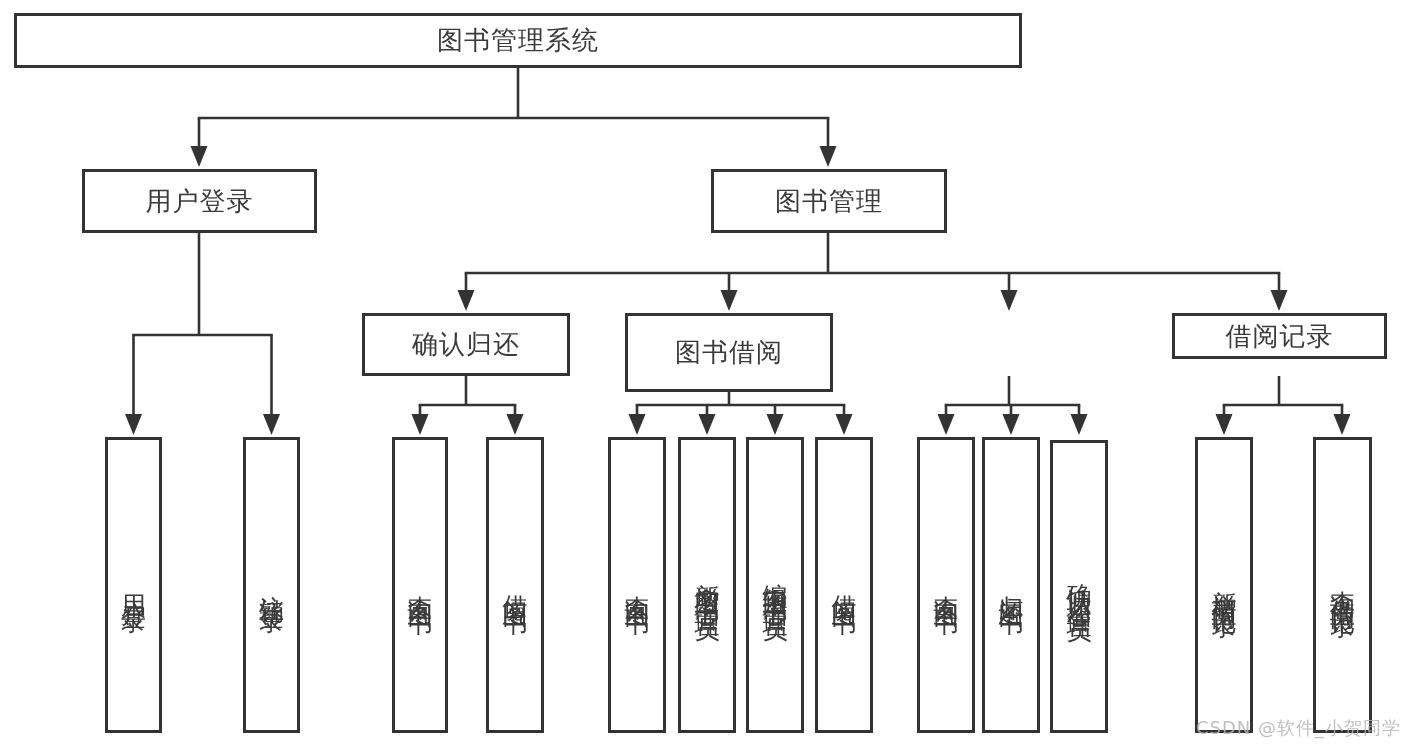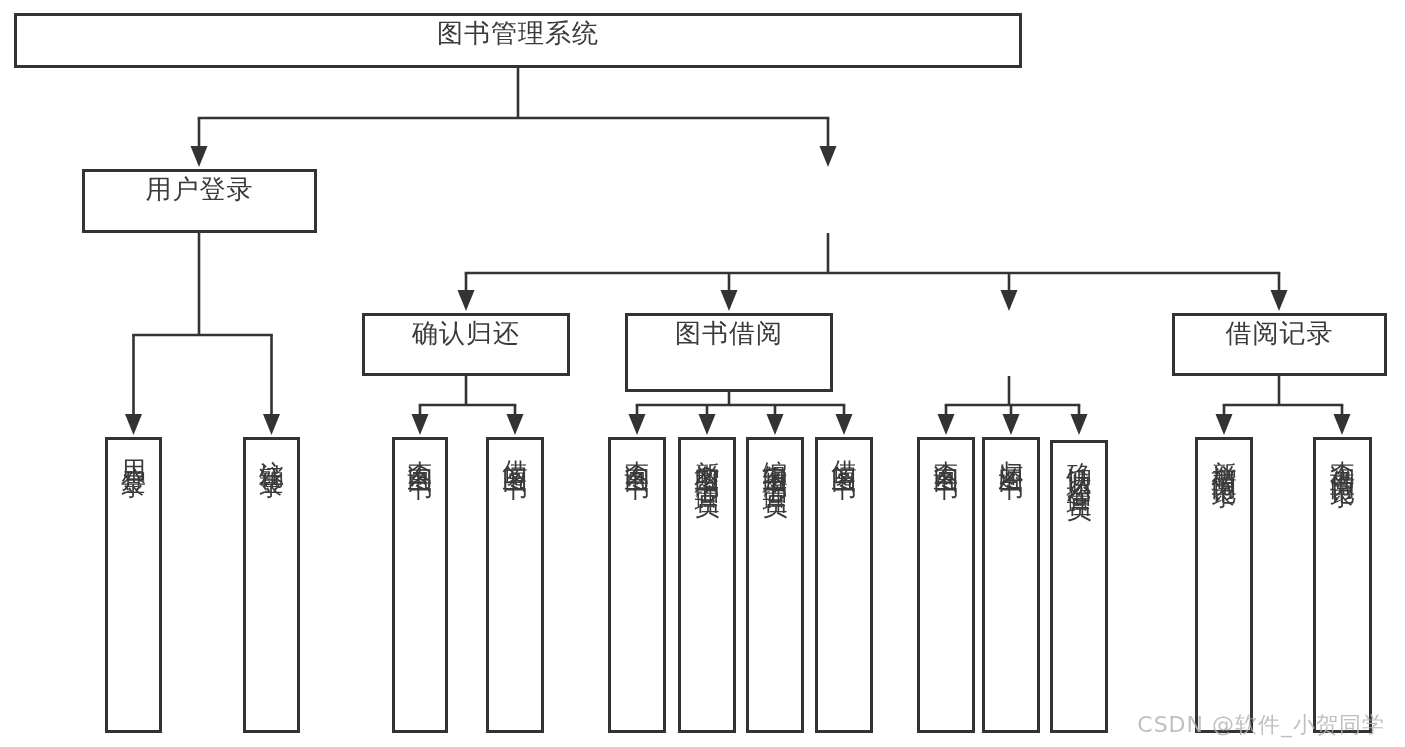--- a/index.html
+++ b/index.html
@@ -28,38 +28,39 @@
     stroke-width: 2.6;
   }
   .connector-layer polygon {
     fill: var(--color-line);
   }
   .node {
     position: absolute;
     background: var(--color-background);
     border: 3px solid var(--color-line);
     display: flex;
+    align-items: center;
     justify-content: center;
     color: var(--color-text);
   }
   .node-h { font-size: 26px; letter-spacing: 1px; }
   .node-root { font-size: 26px; }
   .node-v { font-size: 25px; }
   .node-v .lbl {
     writing-mode: vertical-rl;
     text-orientation: mixed;
     letter-spacing: 5px;
     white-space: nowrap;
     line-height: 1;
   }
   .watermark {
     position: absolute;
-    right: 20px;
+    right: 4px;
     bottom: 7px;
-    font-size: 22px;
+    font-size: 18px;
     color: var(--color-watermark);
     opacity: 0.85;
     letter-spacing: 1px;
     pointer-events: none;
   }
 </style>
 </head>
 <body>
 
 <div class="canvas">
@@ -140,28 +141,31 @@
     </g>
   </svg>
 
   <div class="node node-h node-root" style="left:14px;top:13px;width:1008px;height:55px">
     <span class="lbl">图书管理系统</span>
   </div>
 
   <div class="node node-h" style="left:82px;top:169px;width:235px;height:64px">
     <span class="lbl">用户登录</span>
   </div>
+  <div class="node node-h" style="left:711px;top:169px;width:236px;height:64px">
+    <span class="lbl">图书管理</span>
+  </div>
 
   <div class="node node-h" style="left:362px;top:313px;width:208px;height:63px">
     <span class="lbl">确认归还</span>
   </div>
   <div class="node node-h" style="left:625px;top:313px;width:208px;height:79px">
     <span class="lbl">图书借阅</span>
   </div>
-  <div class="node node-h" style="left:1172px;top:313px;width:215px;height:63px">
+  <div class="node node-h" style="left:1172px;top:313px;width:215px;height:46px">
     <span class="lbl">借阅记录</span>
   </div>
 
   <div class="node node-v" style="left:105px;top:437px;width:57px;height:296px">
     <span class="lbl">用户登录</span>
   </div>
   <div class="node node-v" style="left:243px;top:437px;width:57px;height:296px">
     <span class="lbl">注销登录</span>
   </div>
 

